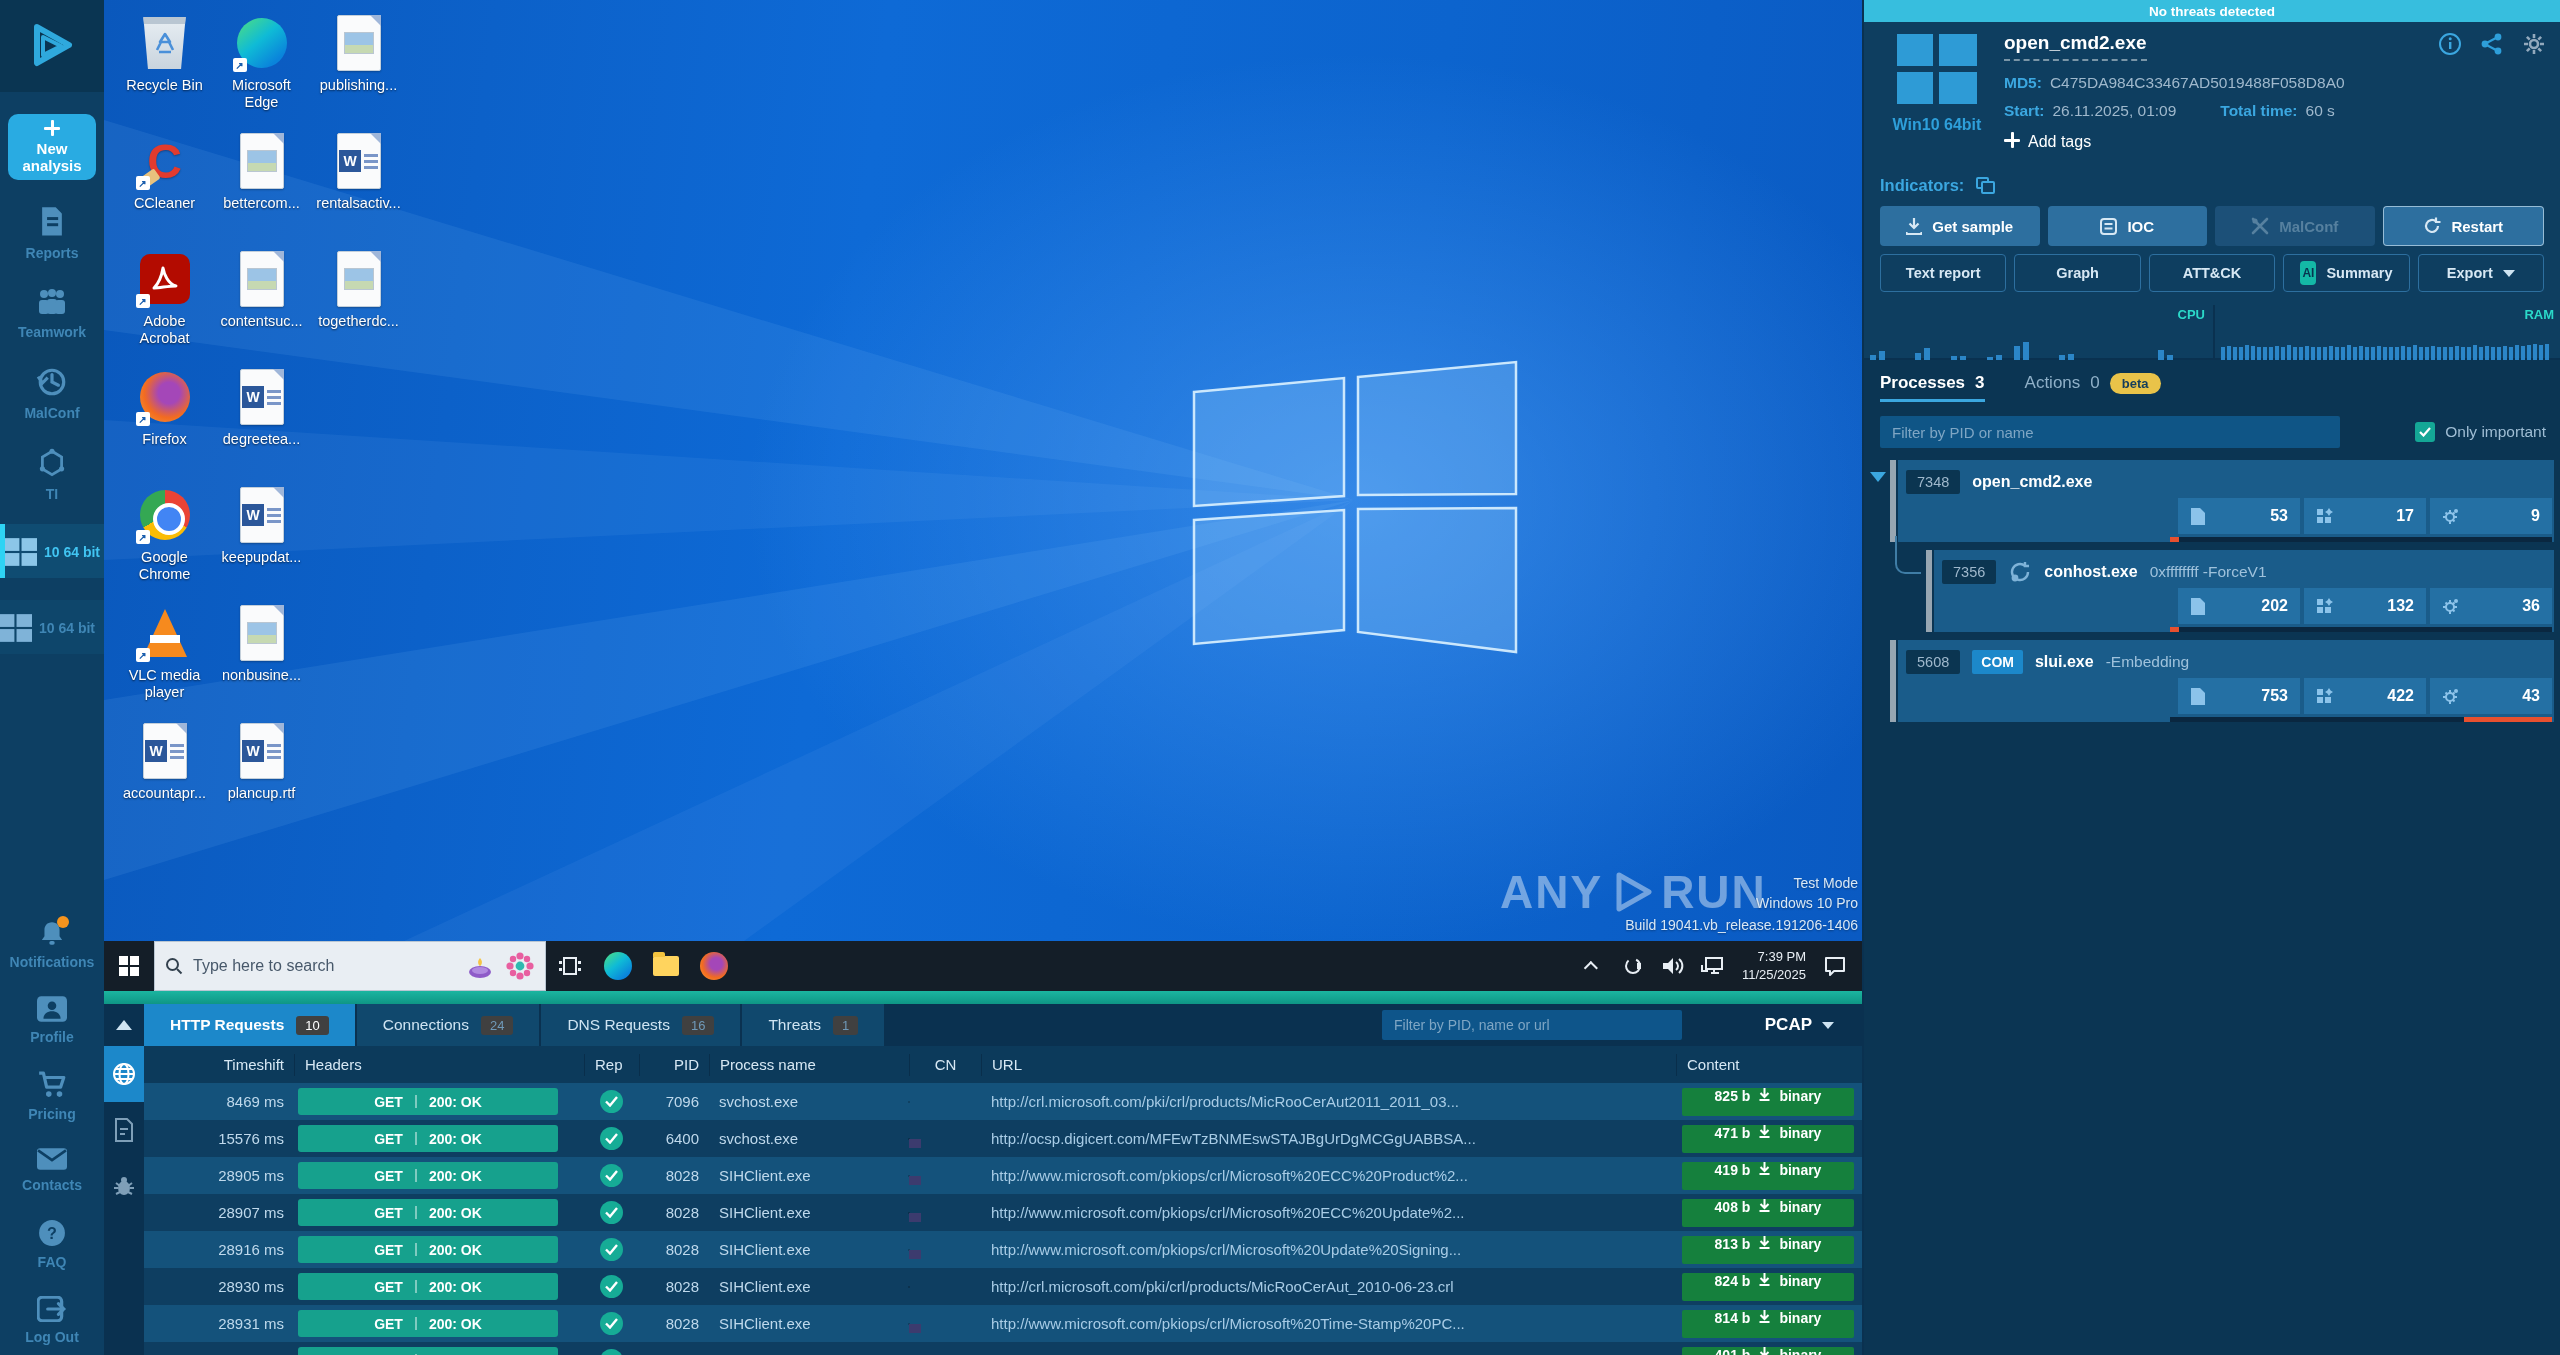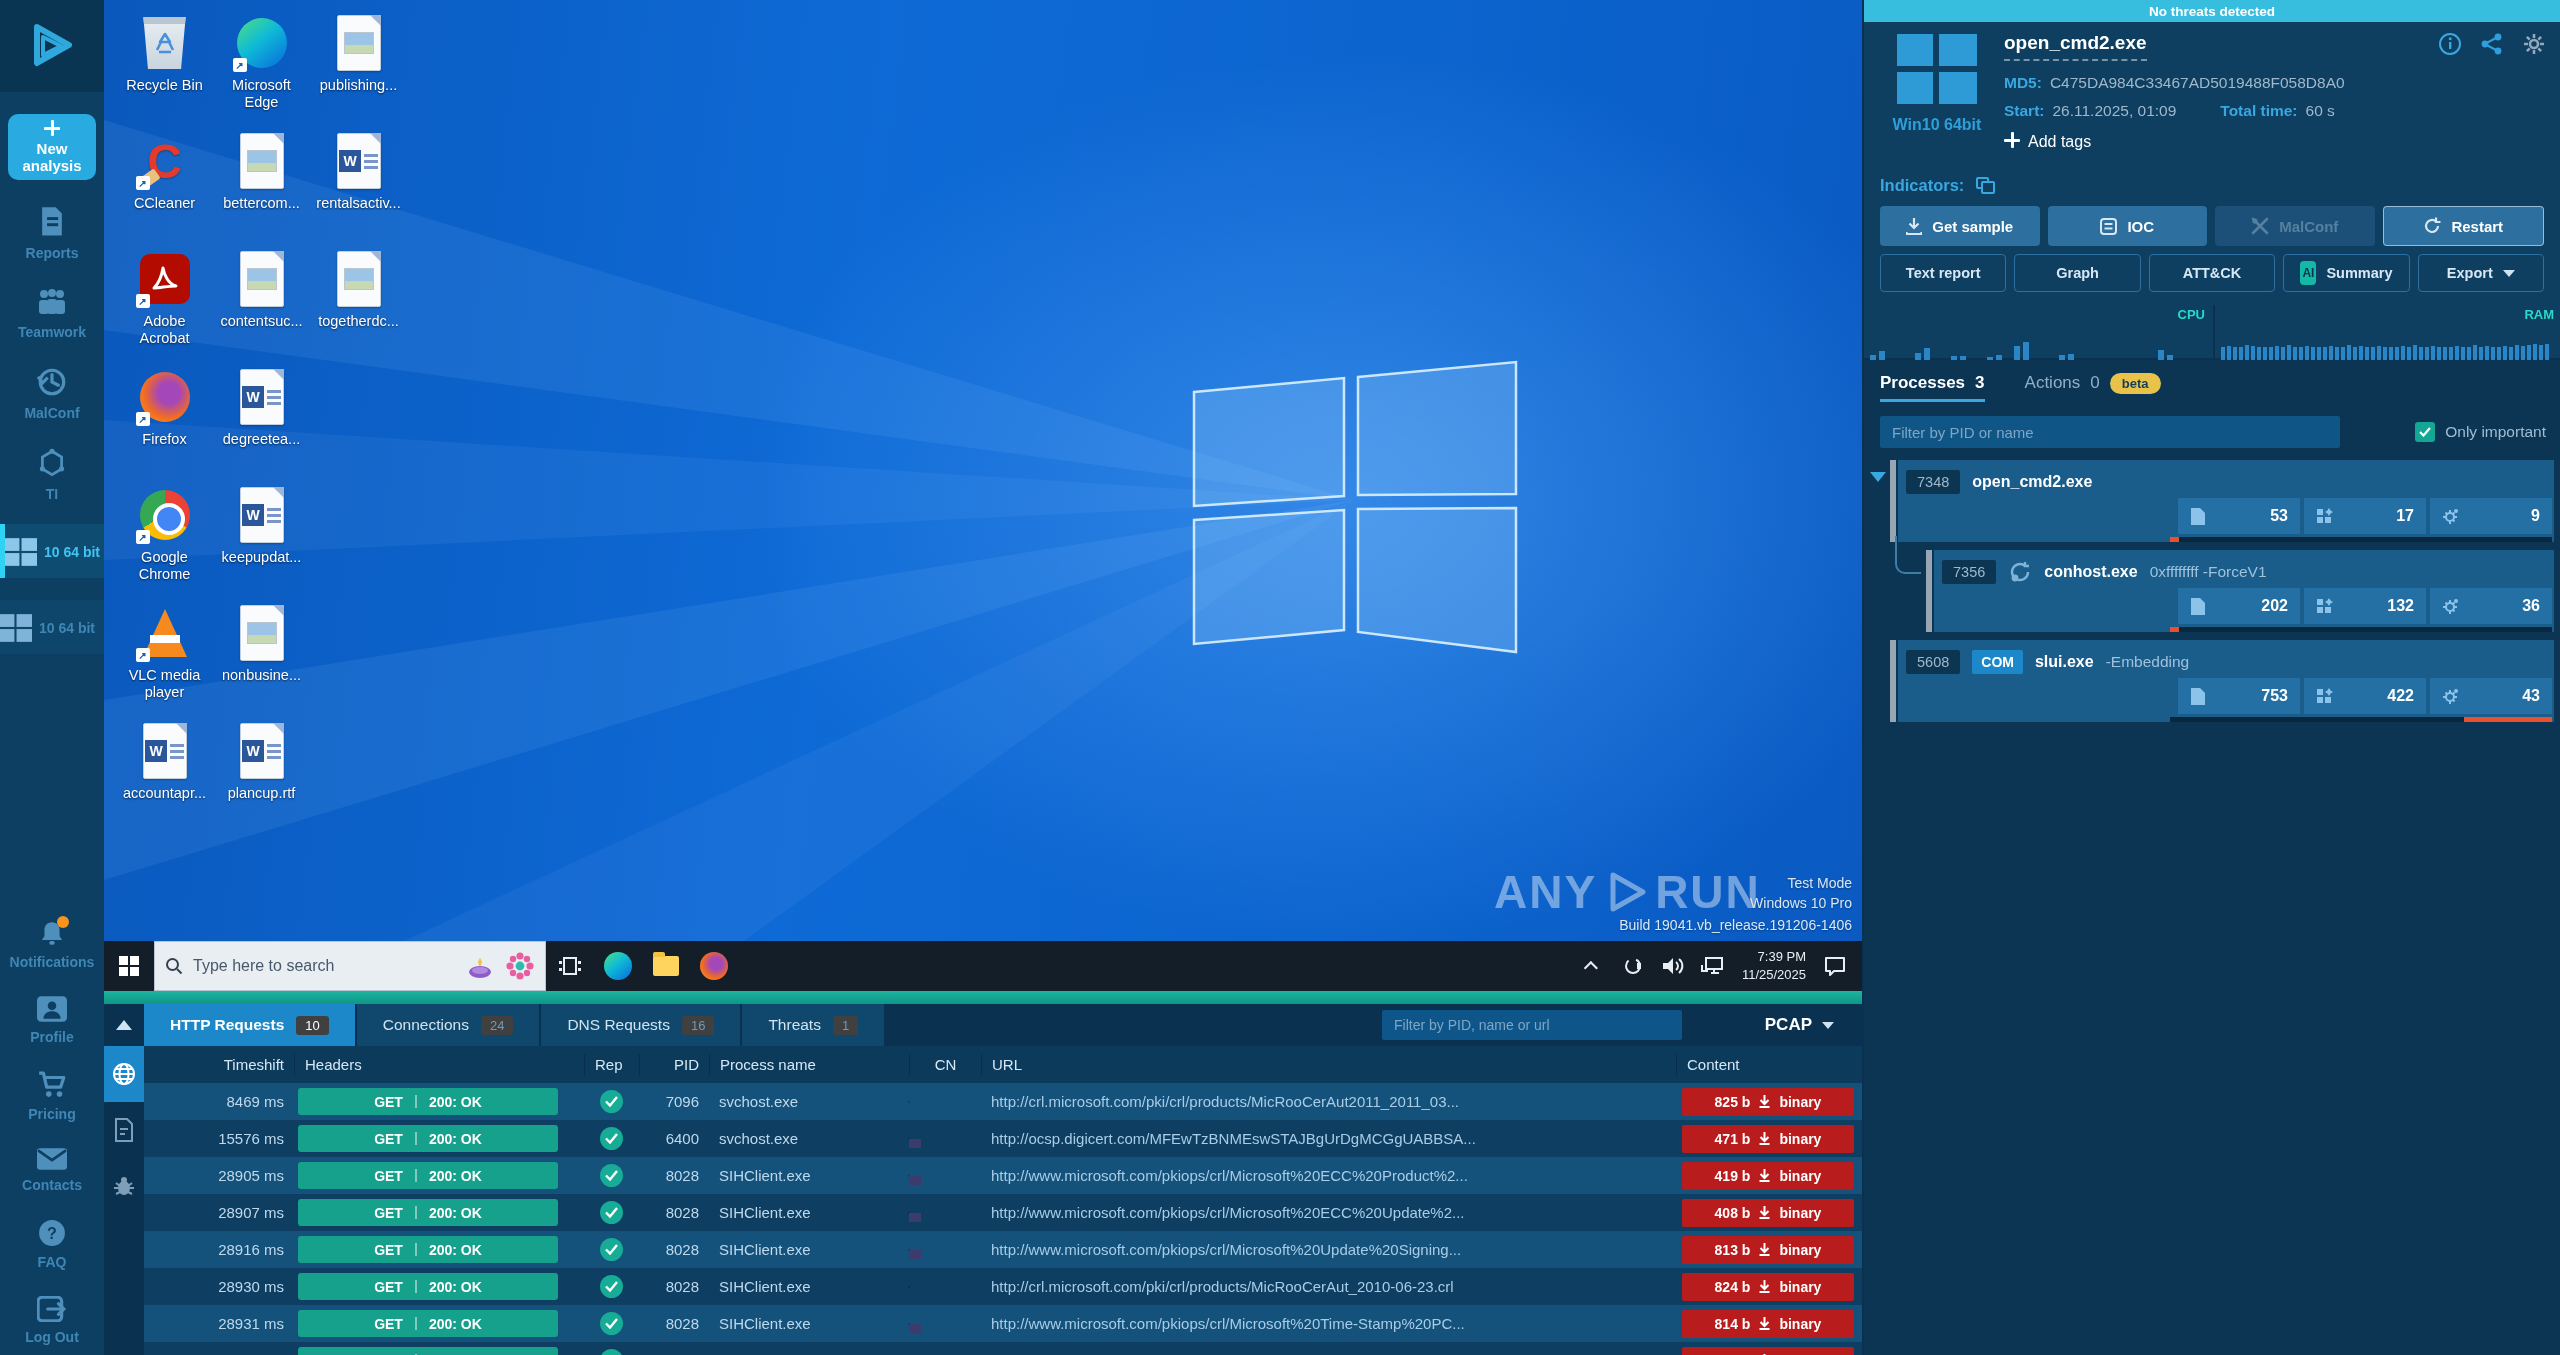--- a/index.html
+++ b/index.html
@@ -65,21 +65,21 @@
     transform:rotate(-35deg); border-radius:2px; }
   .g-trash { width:46px; height:52px; background:linear-gradient(#E8EEF3,#C9D4DE); border-radius:3px 3px 6px 6px;
     position:relative; display:flex; align-items:center; justify-content:center;
     clip-path:polygon(4% 0,96% 0,86% 100%,14% 100%); }
   .g-trash::before { content:""; position:absolute; top:0; left:0; right:0; height:7px; background:#B9C6D2; }
   .g-vlc { width:0; height:0; border-left:22px solid transparent; border-right:22px solid transparent;
     border-bottom:48px solid #F68A1E; position:relative; }
   .g-vlc::after { content:""; position:absolute; left:-15px; top:26px; width:30px; height:8px; background:#fff; }
 
   
-  #wmark { position:absolute; right:8px; bottom:0px; width:360px; height:76px; color:rgba(216,232,248,0.5);margin-top:10px; }
+  #wmark { position:absolute; right:2px; bottom:0px; width:360px; height:76px; color:rgba(216,232,248,0.5);margin-top:10px; }
   .wm-brand { position:absolute; left:0; top:0; display:flex; align-items:center; gap:6px; font-size:46px;
     font-weight:bold; letter-spacing:2px; }
   .wm-small { position:absolute; right:2px; top:8px; text-align:right; color:#D9E8F6; font-size:14px; line-height:1.45;
     text-shadow:0 1px 2px rgba(0,0,0,.35); }
   .wm-build { position:absolute; right:2px; top:52px; color:#D9E8F6; font-size:14px; text-shadow:0 1px 2px rgba(0,0,0,.35); }
 
   
   #taskbar { position:absolute; left:104px; top:941px; width:1758px; height:50px; background:#141E28;
     display:flex; align-items:stretch; z-index:10; }
   .tb-start { width:50px; display:flex; align-items:center; justify-content:center; cursor:pointer; }
@@ -139,22 +139,22 @@
   .get-badge { margin-left:4px; height:27px; width:260px; background:#16A18D; border-radius:3px; color:#fff;
     font-weight:bold; font-size:14px; display:flex; align-items:center; justify-content:center; gap:12px; }
   .get-sep { width:2px; height:13px; background:rgba(255,255,255,.45); }
   .rep-ok { width:23px; height:23px; border-radius:50%; background:#16AC96; margin:0 auto; display:flex;
     align-items:center; justify-content:center; }
   .url-cell { color:#A8CCE6; }
   .flag { width:26px; height:18px; margin:0 auto; border-radius:1px; box-shadow:0 0 0 1px rgba(0,0,0,.2); }
   .flag-nl { background:linear-gradient(#AE1C28 33%, #fff 33% 66%, #21468B 66%); }
   .flag-us { background:repeating-linear-gradient(#B22234 0 2.6px, #fff 2.6px 5.2px); position:relative; }
   .flag-us::after { content:""; position:absolute; left:0; top:0; width:12px; height:9px; background:#3C3B6E; }
-  .content-badge { margin-left:6px; width:172px; height:28px; background:#b91c1c; border-radius:2px; color:#fff;
-    font-weight:bold; font-size:14px; display:flex; align-items:center; justify-content:center; gap:9px; cursor:pointer; }
+  .content-badge { margin-left:6px; width:172px; height:28px; background:#15803d; border-radius:2px; color:#fff;
+    font-weight:bold; font-size:14px; display:flex; justify-content:center; gap:9px; cursor:pointer; }
 
   
   #rpanel { position:absolute; left:1862px; top:0; width:698px; height:1355px; background:#0E3E60;
     border-left:2px solid #0A3150; z-index:20; }
   .threat-bar { height:22px; background:#37BEDE; display:flex; align-items:center; justify-content:center;
     color:#fff; font-weight:bold; font-size:13.5px; }
   .os-block { position:absolute; left:10px; top:34px; width:126px; text-align:center; }
   .os-label { margin-top:8px; color:#2E9FDA; font-weight:bold; font-size:16px; }
   .task-title { position:absolute; left:140px; top:32px; color:#fff; font-weight:bold; font-size:19px;
     border-bottom:2px dashed rgba(255,255,255,.45); padding-bottom:5px; cursor:pointer; }

